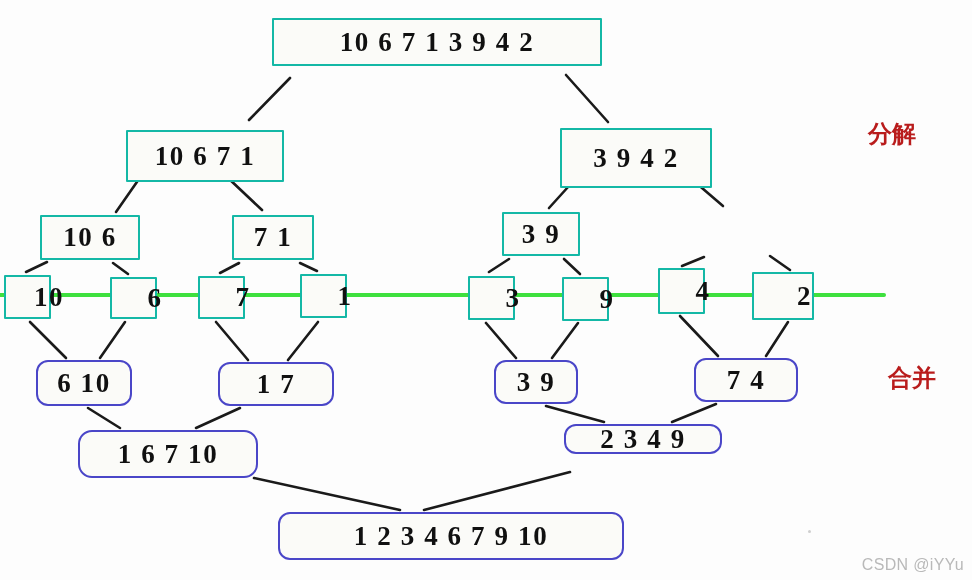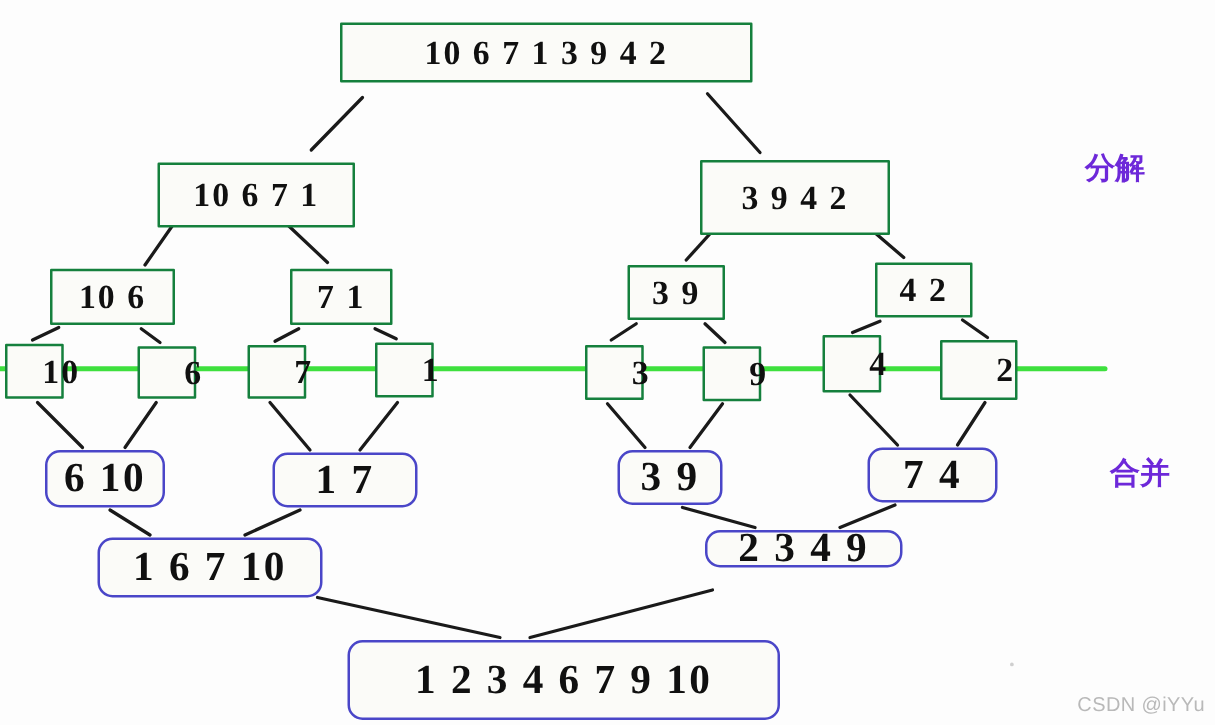--- a/index.html
+++ b/index.html
@@ -35,40 +35,40 @@
     align-items: center;
     justify-content: center;
     background: #fbfbf8;
     white-space: nowrap;
     letter-spacing: 0.06em;
     font-weight: bold;
     color: #101010;
     z-index: 3;
   }
   .split-node {
-    border: 2px solid #15803d;
+    border: 2px solid #14b8a6;
     border-radius: 1px;
     font-size: 27px;
     text-align: center;
   }
   .split-node.leaf {
     font-size: 27px;
     padding-left: 43px;
   }
   .merge-node {
     border: 2px solid #4a46c8;
     border-radius: 12px;
-    font-size: 33px;
+    font-size: 27px;
   }
   .side-label {
     position: absolute;
     font-family: Liberation Sans, sans-serif;
     font-size: 24px;
     font-weight: bold;
-    color: #6d28d9;
+    color: #b91c1c;
     z-index: 3;
     white-space: nowrap;
   }
   .watermark {
     position: absolute;
     right: 8px;
     bottom: 6px;
     font-family: "Liberation Sans", "DejaVu Sans", sans-serif;
     font-size: 16px;
     color: #b9b9b9;
@@ -139,23 +139,20 @@
     </div>
     <div class="node split-node" style="left: 40px; top: 215px; width: 100px; height: 45px;">
       <span>10 6</span>
     </div>
     <div class="node split-node" style="left: 232px; top: 215px; width: 82px; height: 45px;">
       <span>7 1</span>
     </div>
     <div class="node split-node" style="left: 502px; top: 212px; width: 78px; height: 44px;">
       <span>3 9</span>
     </div>
-    <div class="node split-node" style="left: 700px; top: 210px; width: 78px; height: 44px;">
-      <span>4 2</span>
-    </div>
     <div class="node split-node leaf" style="left: 4px; top: 275px; width: 46px; height: 44px;">
       <span>10</span>
     </div>
     <div class="node split-node leaf" style="left: 110px; top: 277px; width: 36px; height: 42px;">
       <span>6</span>
     </div>
     <div class="node split-node leaf" style="left: 198px; top: 276px; width: 38px; height: 43px;">
       <span>7</span>
     </div>
     <div class="node split-node leaf" style="left: 300px; top: 274px; width: 42px; height: 44px;">
@@ -178,22 +175,22 @@
     </div>
     <div class="node merge-node" style="left: 218px; top: 362px; width: 116px; height: 44px;">
       <span>1 7</span>
     </div>
     <div class="node merge-node" style="left: 494px; top: 360px; width: 84px; height: 44px;">
       <span>3 9</span>
     </div>
     <div class="node merge-node" style="left: 694px; top: 358px; width: 104px; height: 44px;">
       <span>7 4</span>
     </div>
-    <div class="node merge-node" style="left: 78px; top: 430px; width: 180px; height: 48px;">
+    <div class="node merge-node" style="left: 78px; top: 430px; width: 180px; height: 48px; border-radius: 14px;">
       <span>1 6 7 10</span>
     </div>
     <div class="node merge-node" style="left: 564px; top: 424px; width: 158px; height: 30px;">
       <span>2 3 4 9</span>
     </div>
-    <div class="node merge-node" style="left: 278px; top: 512px; width: 346px; height: 64px;">
+    <div class="node merge-node" style="left: 278px; top: 512px; width: 346px; height: 48px;">
       <span>1 2 3 4 6 7 9 10</span>
     </div>
   </div>
 
 </body></html>

